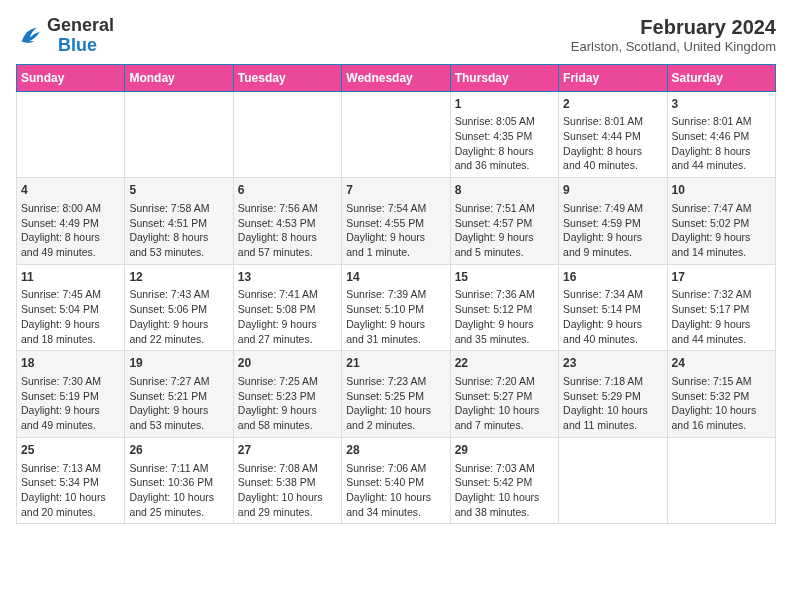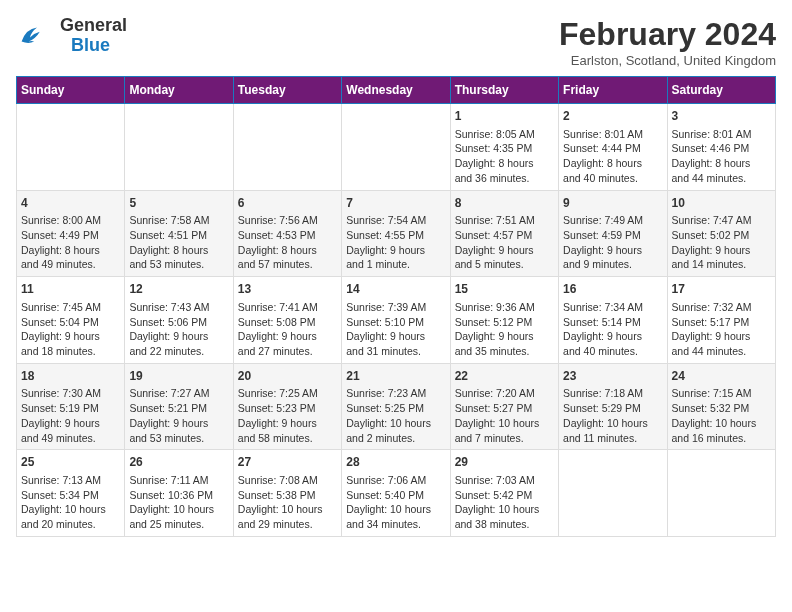--- a/index.html
+++ b/index.html
@@ -12,53 +12,53 @@
     }
     .header {
       display: flex;
       justify-content: space-between;
       align-items: flex-start;
       margin-bottom: 8px;
     }
     .logo {
       display: flex;
       align-items: center;
-      gap: 16px;
+      gap: 3px;
     }
     .logo-text {
       font-size: 18px;
       font-weight: bold;
       line-height: 1.1;
     }
     .logo-general { color: #333; }
     .logo-blue { color: #1a7abf; margin-left: 11px; }
     .logo-bird {
       width: 28px;
       height: 28px;
     }
     .title-block {
       text-align: right;
     }
     .title-block h1 {
-      font-size: 32px;
+      font-size: 20px;
       font-weight: bold;
       color: #333;
     }
     .title-block h2 {
       font-size: 13px;
       color: #555;
       font-weight: normal;
     }
     table {
       width: 100%;
       border-collapse: collapse;
       font-size: 11px;
     }
     thead tr {
-      background: #701a75;
+      background: #ec4899;
       color: #fff;
     }
     thead th {
       padding: 6px 4px;
       text-align: left;
       font-size: 12px;
       font-weight: bold;
       border: 1px solid #1a7abf;
     }
     tbody tr {
@@ -226,21 +226,21 @@
         </td>
         <td>
           <span class="day-num">14</span>
           <div>Sunrise: 7:39 AM</div>
           <div>Sunset: 5:10 PM</div>
           <div>Daylight: 9 hours</div>
           <div>and 31 minutes.</div>
         </td>
         <td>
           <span class="day-num">15</span>
-          <div>Sunrise: 9:36 AM</div>
+          <div>Sunrise: 7:36 AM</div>
           <div>Sunset: 5:12 PM</div>
           <div>Daylight: 9 hours</div>
           <div>and 35 minutes.</div>
         </td>
         <td>
           <span class="day-num">16</span>
           <div>Sunrise: 7:34 AM</div>
           <div>Sunset: 5:14 PM</div>
           <div>Daylight: 9 hours</div>
           <div>and 40 minutes.</div>

